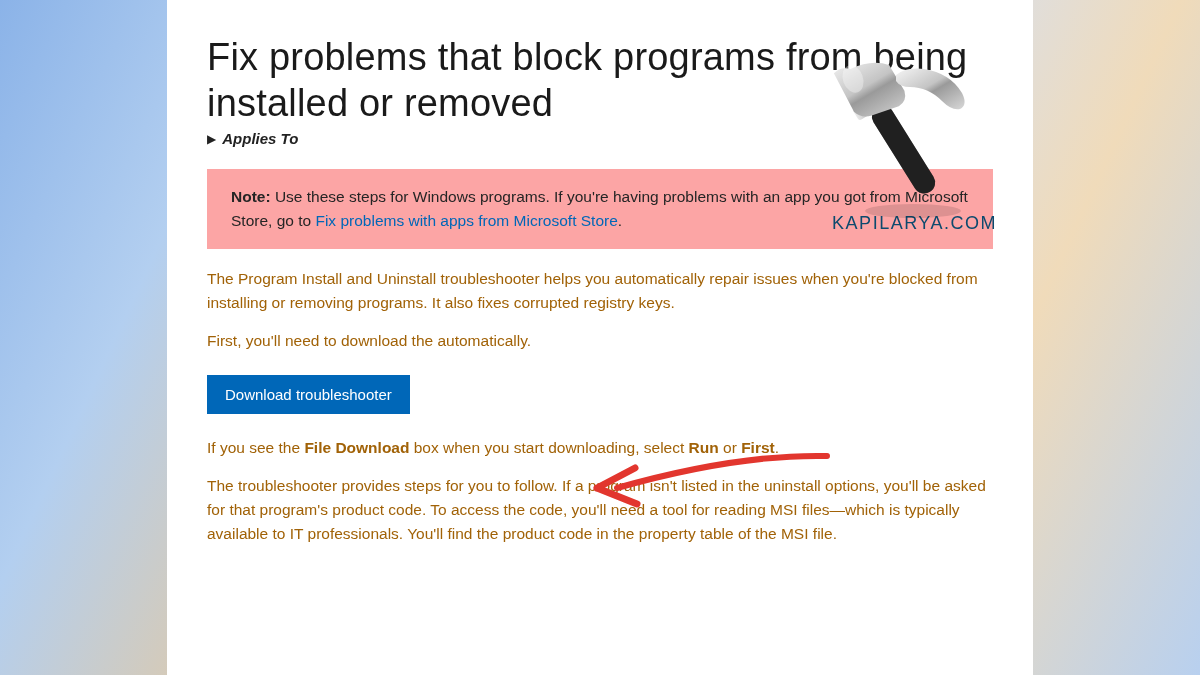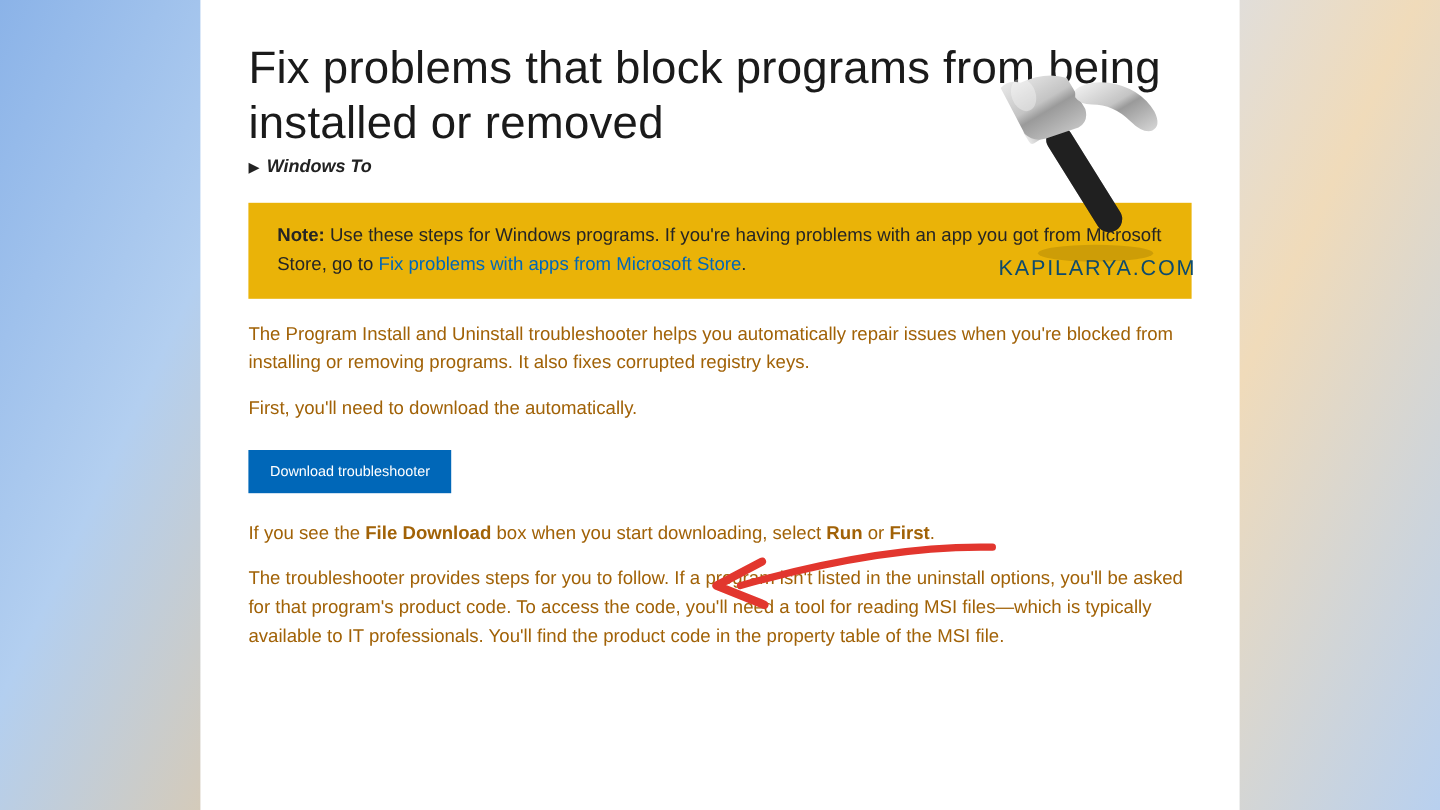--- a/index.html
+++ b/index.html
@@ -38,41 +38,41 @@
       align-items: center;
       gap: 6px;
       margin-bottom: 22px;
     }
     .applies .tri {
       font-style: normal;
       font-weight: normal;
       font-size: 12px;
     }
     .note-box {
-      background: #eab308;
+      background: #fca5a5;
       padding: 16px 24px;
       margin: 0 0 18px 0;
       font-size: 15.5px;
       line-height: 1.55;
       color: #252525;
     }
     .note-box .note-label { font-weight: 700; }
     .note-box a { color: #0067b8; text-decoration: none; }
     .para {
       font-size: 15.5px;
       color: #a16207;
       line-height: 1.55;
       margin-top: 14px;
     }
     .para b { font-weight: 700; }
     .download-btn {
       display: inline-block;
       background: #0067b8;
       color: #fff;
-      font-size: 12px;
+      font-size: 15px;
       border: none;
       padding: 11px 18px;
       margin-top: 22px;
       margin-bottom: 8px;
       cursor: pointer;
       font-family: inherit;
     }
     .watermark-text {
       position: absolute;
       right: 36px;
@@ -101,21 +101,21 @@
   </style>
 </head>
 <body>
 
 <div class="card">
 
   <h1 class="title">Fix problems that block programs from being installed or removed</h1>
 
   <div class="applies">
     <span class="tri">▶</span>
-    <span>Windows To</span>
+    <span>Applies To</span>
   </div>
 
   <div class="note-box">
     <span class="note-label">Note:</span><span> Use these steps for Windows programs. If you're having problems with an app you got from Microsoft Store, go to </span><a href="#">Fix problems with apps from Microsoft Store</a><span>.</span>
   </div>
 
   <p class="para">The Program Install and Uninstall troubleshooter helps you automatically repair issues when you're blocked from installing or removing programs. It also fixes corrupted registry keys.</p>
 
   <p class="para">First, you'll need to download the automatically.</p>
 

